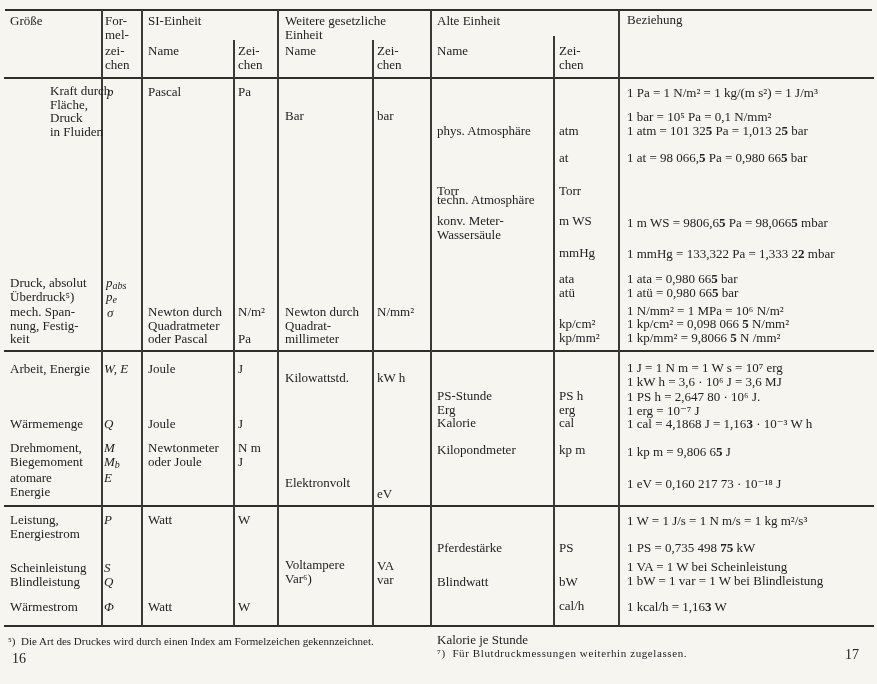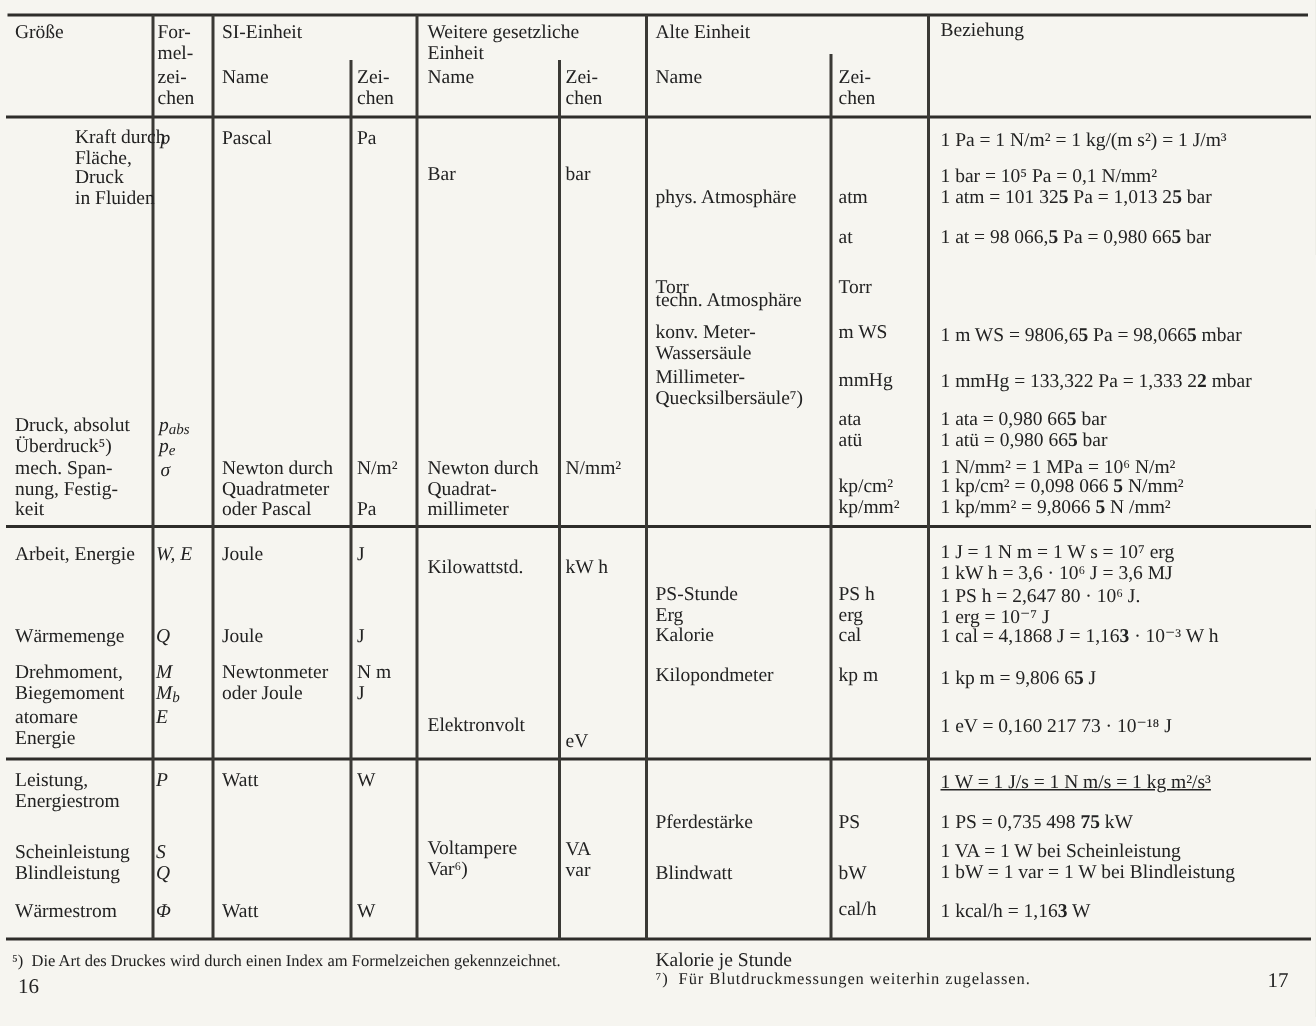--- a/index.html
+++ b/index.html
@@ -87,22 +87,20 @@
   <div class="t" style="left:627px;top:151px;">1 at = 98 066,<b>5</b> Pa = 0,980 66<b>5</b> bar</div>
 
   <div class="t" style="left:437px;top:184px;">Torr</div>
   <div class="t" style="left:559px;top:184px;">Torr</div>
 
   <div class="t" style="left:437px;top:214px;">konv. Meter-
 Wassersäule</div>
   <div class="t" style="left:559px;top:214px;">m WS</div>
   <div class="t" style="left:627px;top:216px;">1 m WS = 9806,6<b>5</b> Pa = 98,066<b>5</b> mbar</div>
 
-  <div class="t" style="left:437px;top:244px;">Millimeter-
-Quecksilbersäule⁷)</div>
   <div class="t" style="left:559px;top:246px;">mmHg</div>
   <div class="t" style="left:627px;top:247px;">1 mmHg = 133,322 Pa = 1,333 2<b>2</b> mbar</div>
 
   <div class="t" style="left:10px;top:276px;">Druck, absolut
 Überdruck⁵)</div>
   <div class="t it" style="left:106px;top:276px;">p<sub>abs</sub>
 p<sub>e</sub></div>
   <div class="t" style="left:559px;top:272px;">ata
 atü</div>
   <div class="t" style="left:627px;top:272px;">1 ata = 0,980 66<b>5</b> bar
@@ -168,21 +166,21 @@
   <div class="t it" style="left:104px;top:471px;">E</div>
   <div class="t" style="left:285px;top:476px;">Elektronvolt</div>
   <div class="t" style="left:377px;top:476px;margin-top:11px;">eV</div>
   <div class="t" style="left:627px;top:477px;">1 eV = 0,160 217 73 · 10⁻¹⁸ J</div>
 
   <div class="t" style="left:10px;top:513px;">Leistung,
 Energiestrom</div>
   <div class="t it" style="left:104px;top:513px;">P</div>
   <div class="t" style="left:148px;top:513px;">Watt</div>
   <div class="t" style="left:238px;top:513px;">W</div>
-  <div class="t" style="left:627px;top:514px;text-decoration:underline;">1 W = 1 J/s = 1 N m/s = 1 kg m²/s³</div>
+  <div class="t" style="left:627px;top:514px;">1 W = 1 J/s = 1 N m/s = 1 kg m²/s³</div>
 
   <div class="t" style="left:437px;top:541px;">Pferdestärke</div>
   <div class="t" style="left:559px;top:541px;">PS</div>
   <div class="t" style="left:627px;top:541px;">1 PS = 0,735 498 <b>75</b> kW</div>
 
   <div class="t" style="left:10px;top:561px;">Scheinleistung
 Blindleistung</div>
   <div class="t it" style="left:104px;top:561px;">S
 Q</div>
   <div class="t" style="left:285px;top:558px;">Voltampere

